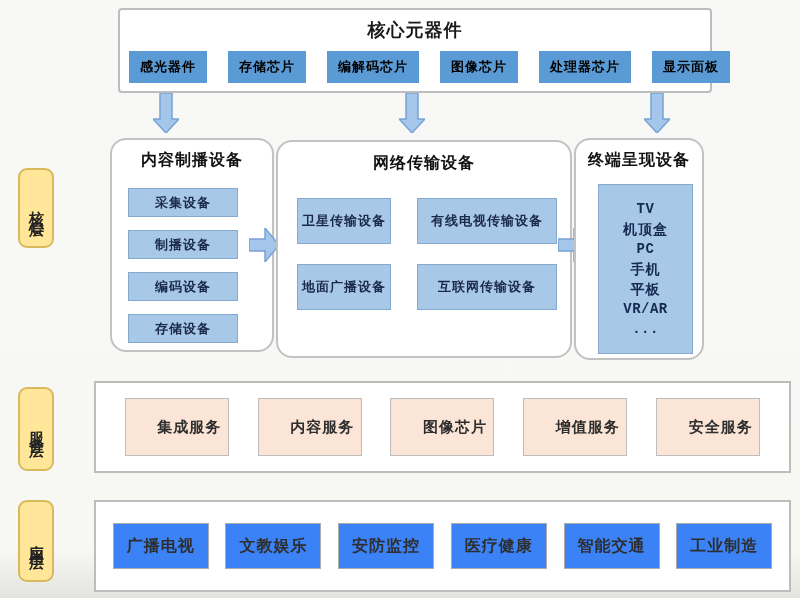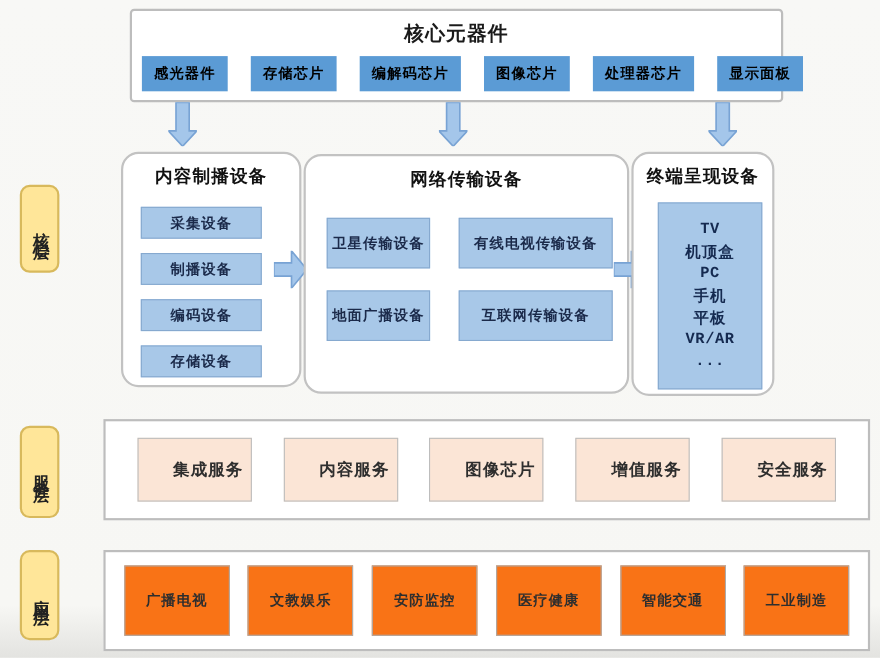--- a/index.html
+++ b/index.html
@@ -50,23 +50,23 @@
   }
   .terminal-panel .latin{font-family:Liberation Mono, monospace;letter-spacing:0.5px;}
   
   .strip-box{display:flex;align-items:center;justify-content:space-evenly;}
   .service-item{
     width:104px;height:58px;background:#fbe5d6;border:1.5px solid #bdbdbd;box-sizing:border-box;
     display:flex;align-items:center;justify-content:center;
     font-size:15px;font-weight:bold;color:#2e2e2e;letter-spacing:1px;padding-left:25px;
   }
   .app-item{
-    width:96px;height:64px;background:#f97316;border:1.5px solid #ababab;box-sizing:border-box;
+    width:96px;height:46px;background:#3b82f6;border:1.5px solid #ababab;box-sizing:border-box;
     display:flex;align-items:center;justify-content:center;
-    font-size:13px;font-weight:bold;color:#2e2e2e;letter-spacing:1px;
+    font-size:16px;font-weight:bold;color:#2e2e2e;letter-spacing:1px;
   }
 </style>
 </head>
 <body>
 
 <div class="canvas">
 
   <div class="white-box top-box">
     <div class="top-title">核心元器件</div>
     <div class="chip-row">

